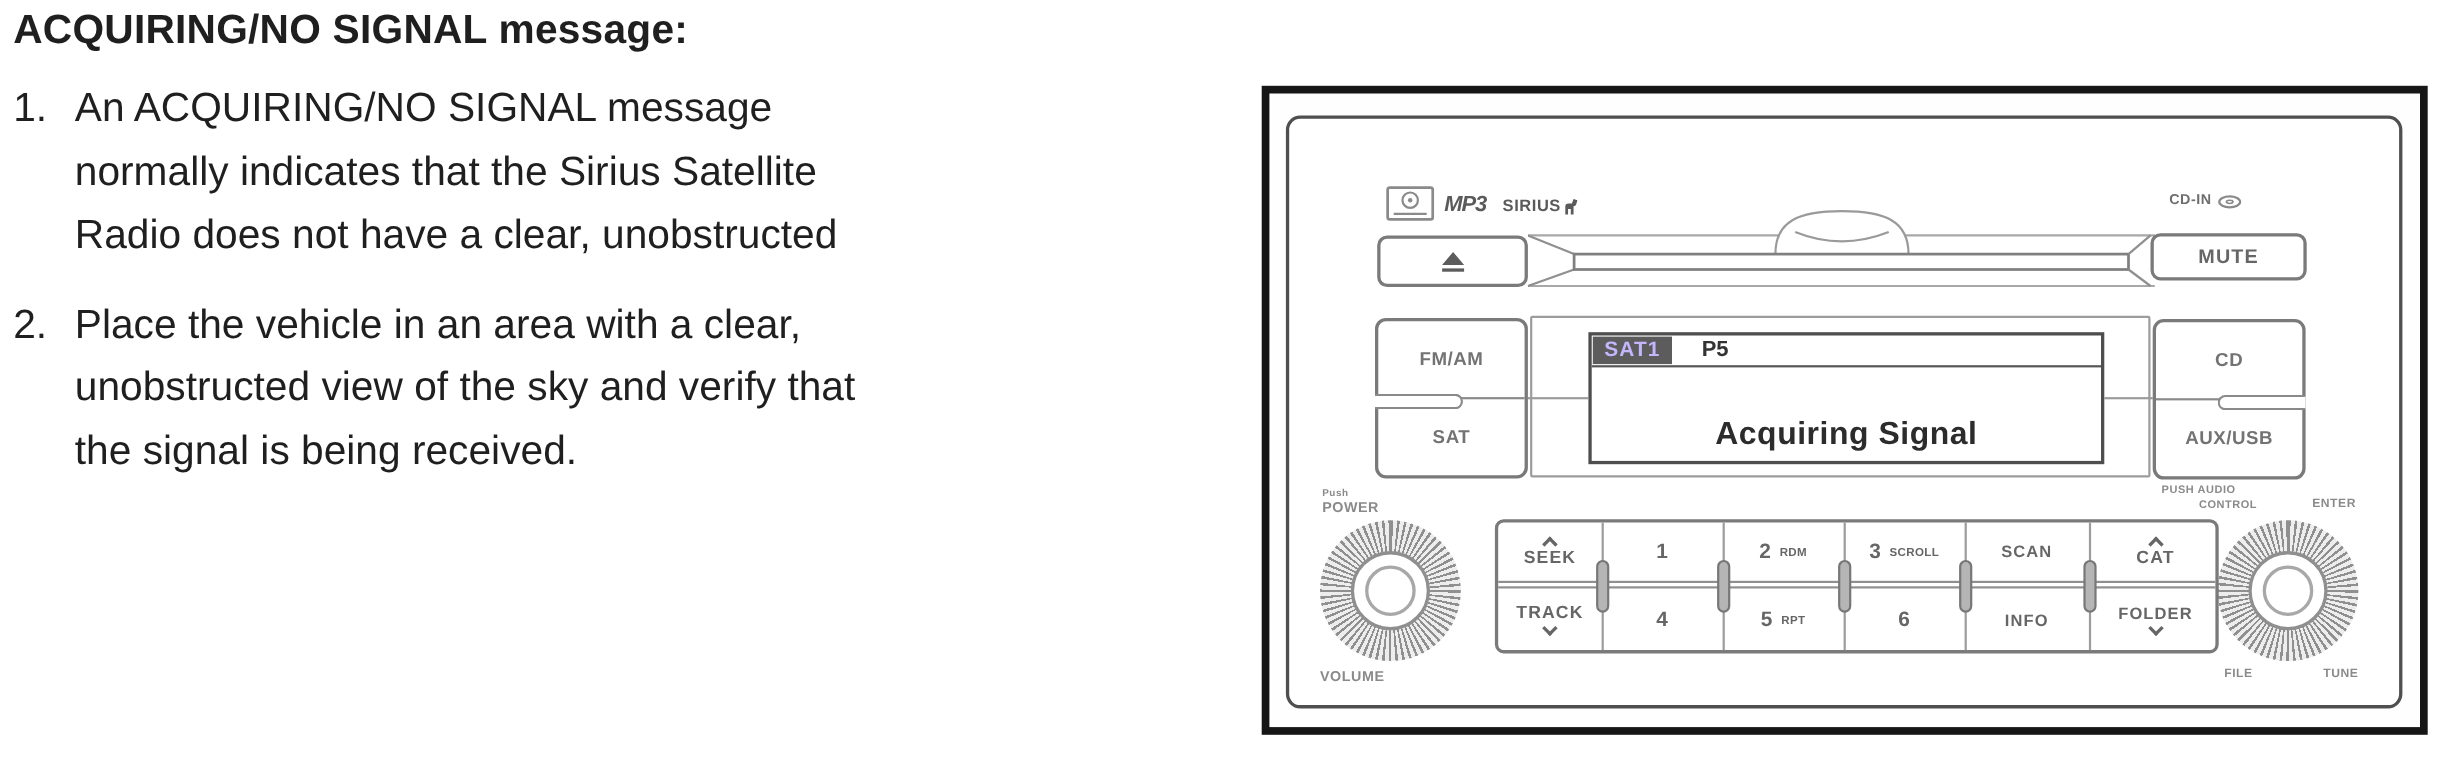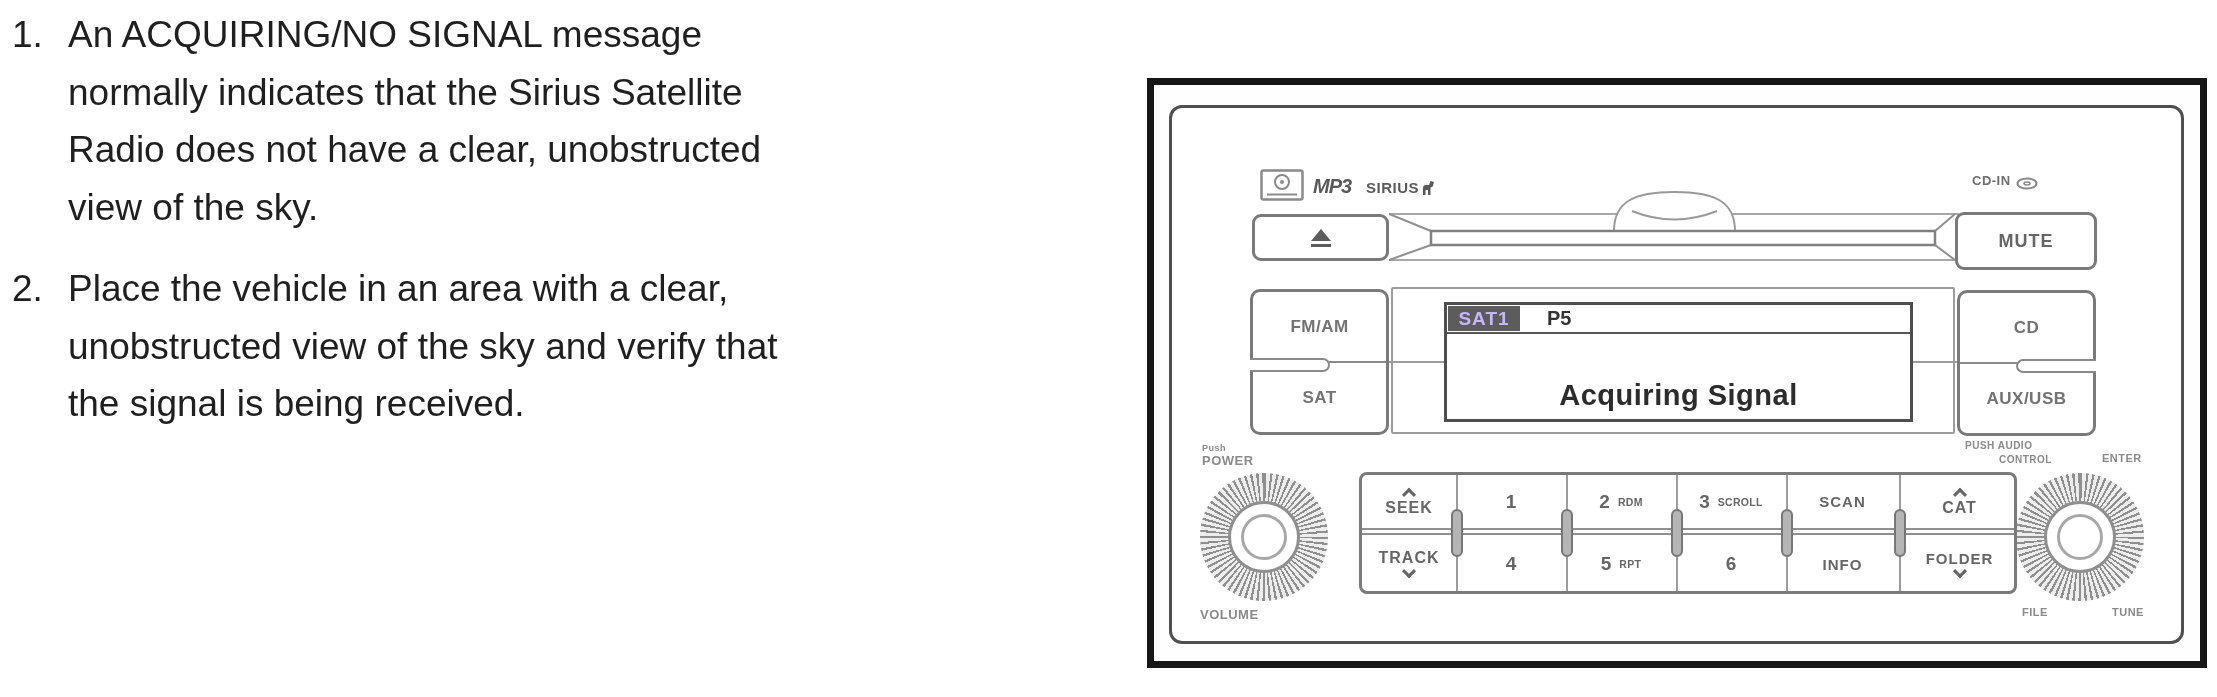--- a/index.html
+++ b/index.html
@@ -32,21 +32,21 @@
 
   
   .rbtn { border:3px solid #7a7a7a; border-radius:9px; background:#fff;
           display:flex; align-items:center; justify-content:center;
           color:#666; font-weight:bold; }
 
   .eject { left:98px; top:129px; width:137px; height:47px; flex-direction:column; }
   .eject-tri { width:0; height:0; border-left:10px solid transparent;
                border-right:10px solid transparent; border-bottom:12px solid #5c5c5c; }
   .eject-bar { width:20px; height:3px; background:#5c5c5c; margin-top:3px; }
-  .mute { left:801px; top:127px; width:142px; height:58px; font-size:18px; letter-spacing:1px; }
+  .mute { left:801px; top:127px; width:142px; height:43px; font-size:18px; letter-spacing:1px; }
 
   
   .src-block { width:139px; height:146px; border:3px solid #7a7a7a; border-radius:10px;
                background:#fff; display:flex; flex-direction:column; }
   .src-left  { left:96px;  top:204px; }
   .src-right { left:803px; top:205px; }
   .src-half { flex:1; display:flex; align-items:center; justify-content:center;
               font-size:17px; font-weight:bold; color:#737373; letter-spacing:.5px; }
   .src-half.top { border-bottom:2px solid #8a8a8a; }
   .notch { position:absolute; width:80px; height:14px; background:#fff;
@@ -103,28 +103,28 @@
   .lbl-pa1 { left:811px; top:355px; font-size:10px; }
   .lbl-pa2 { left:845px; top:369px; font-size:10px;text-align:right; }
   .lbl-enter { left:948px; top:367px; font-size:11px; }
   .lbl-file { left:868px; top:521px; font-size:11px; }
   .lbl-tune { left:958px; top:521px; font-size:11px; }
 </style>
 </head>
 <body>
 
 <div class="instructions">
+  <div class="page-title">ACQUIRING/NO SIGNAL message:</div>
   <div class="olist">
     <div class="item">
       <div class="item-num">1.</div>
       <div class="item-body">
         <div>An ACQUIRING/NO SIGNAL message</div>
         <div>normally indicates that the Sirius Satellite</div>
         <div>Radio does not have a clear, unobstructed</div>
-        <div>view of the sky.</div>
       </div>
     </div>
     <div class="item">
       <div class="item-num">2.</div>
       <div class="item-body">
         <div>Place the vehicle in an area with a clear,</div>
         <div>unobstructed view of the sky and verify that</div>
         <div>the signal is being received.</div>
       </div>
     </div>

